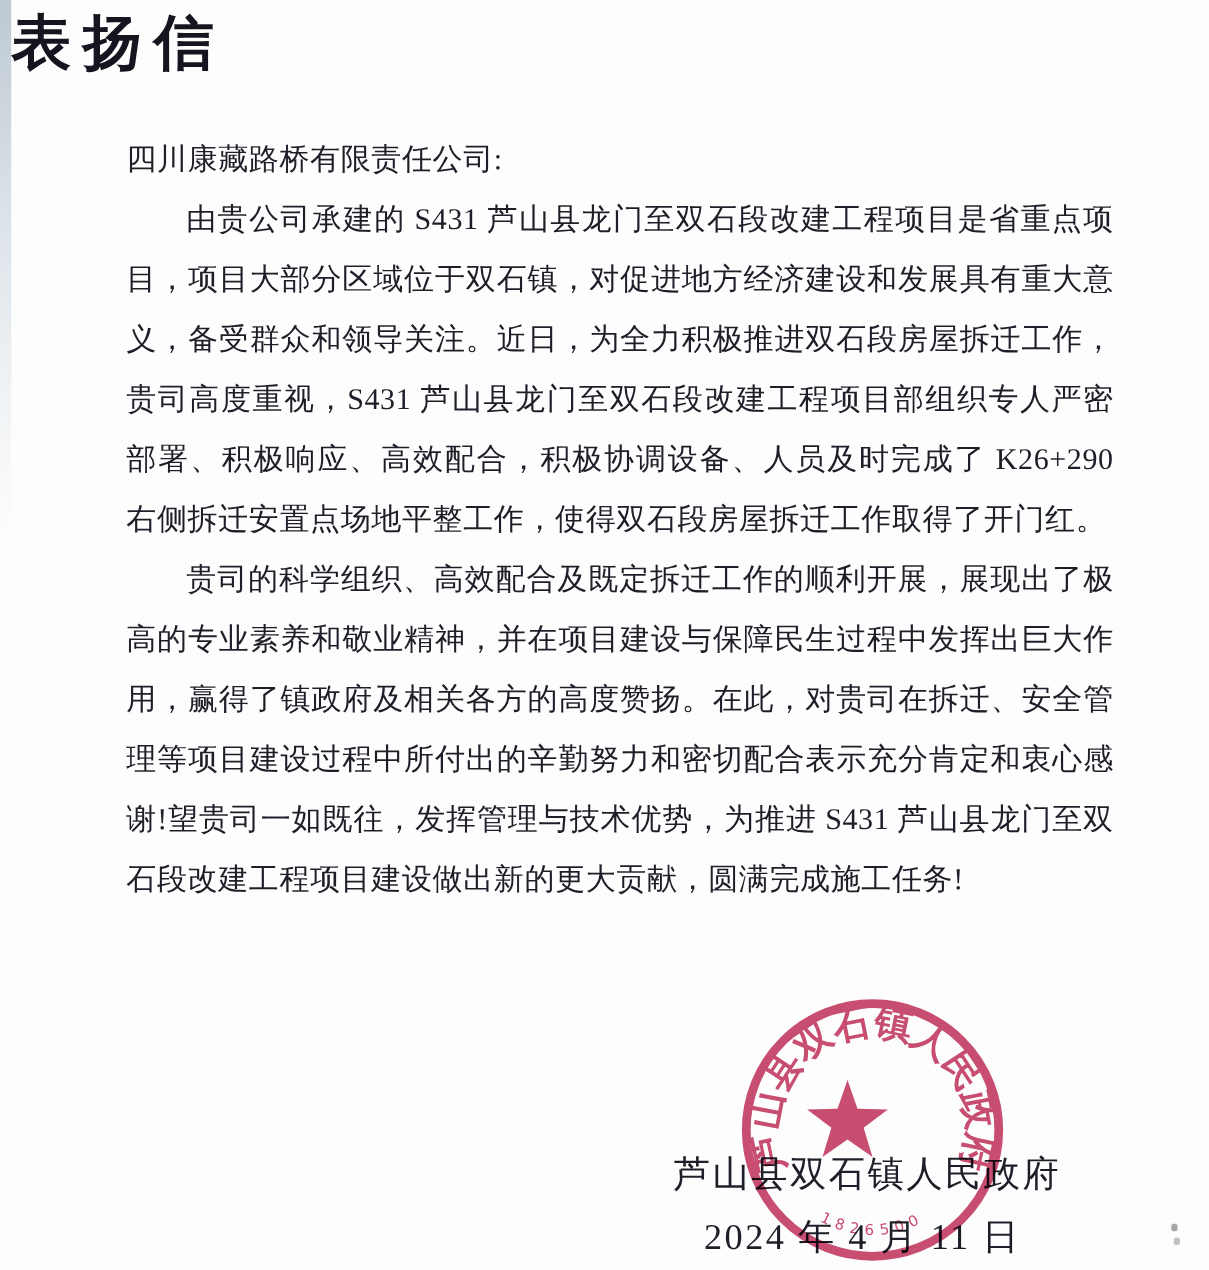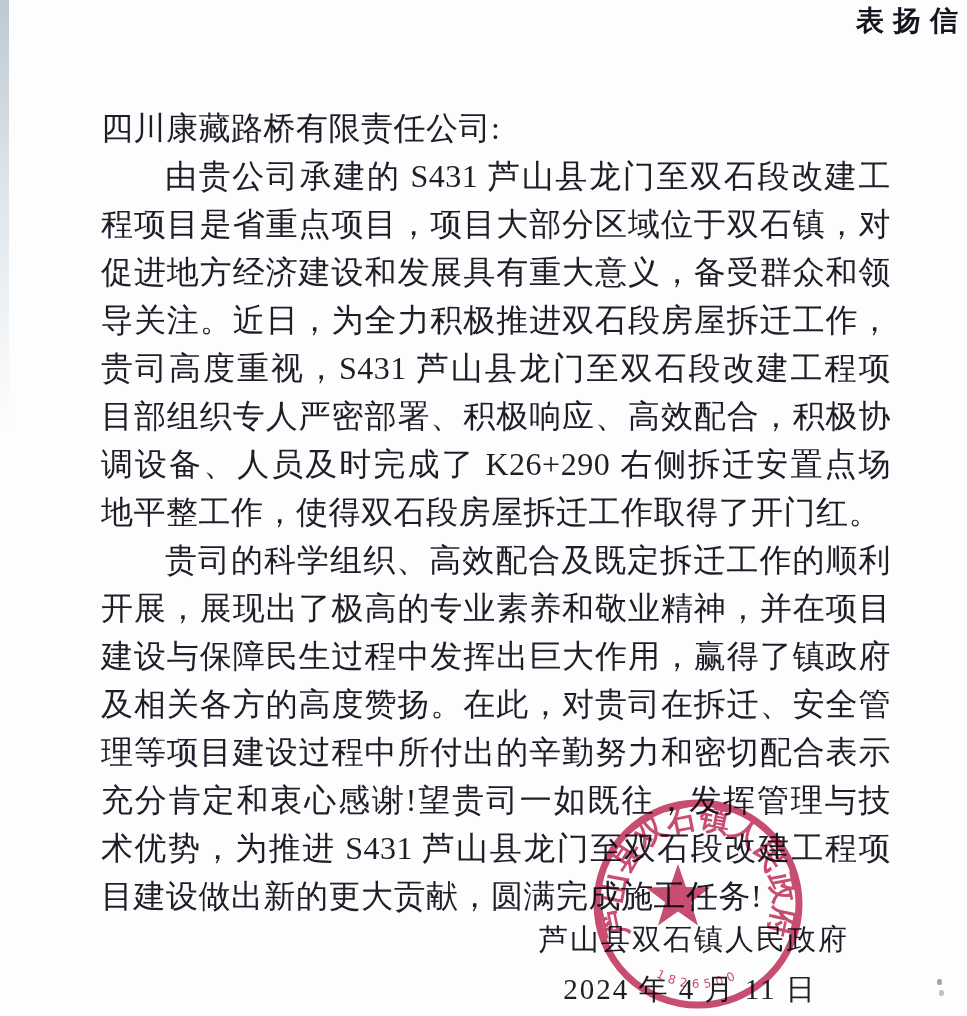--- a/index.html
+++ b/index.html
@@ -25,34 +25,34 @@
       rgba(184,200,211,.18) 75%,
       rgba(200,212,220,0) 100%);
     pointer-events: none;
   }
 
   .title {
     position: absolute;
     top: 2px; left: 0;
     width: 100%;
     margin: 0;
-    text-align: right;
-    font-size: 28px;
+    text-align: left;
+    font-size: 48px;
     font-weight: bold;
     letter-spacing: 9px;
     text-indent: 9px;
     color: #15151f;
   }
 
   .body {
     position: absolute;
     top: 104px;
     left: 101px;
     width: 790px;
-    font-size: 32px;
+    font-size: 24px;
     line-height: 48px;
     letter-spacing: .5px;
     text-align: justify;
   }
   .body p { margin: 0; }
   .para { text-indent: 2em; }
 
   .sign {
     position: absolute;
     top: 920px;

